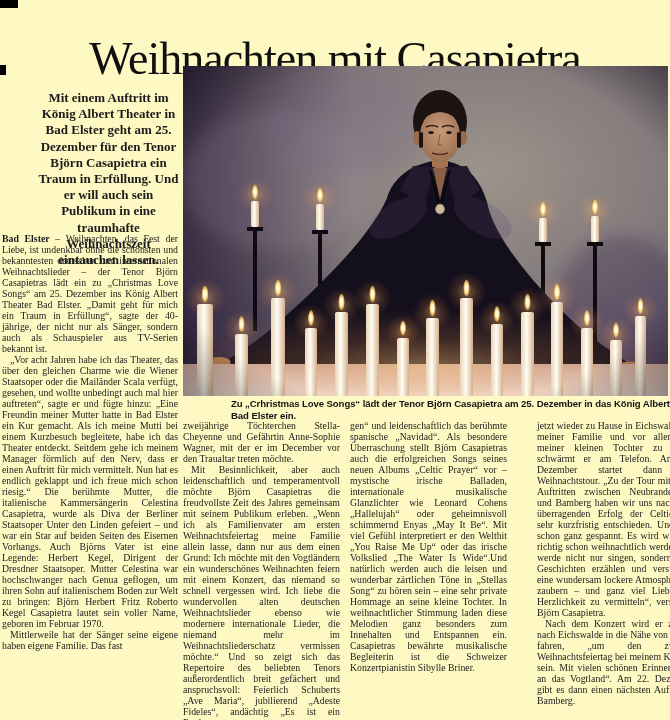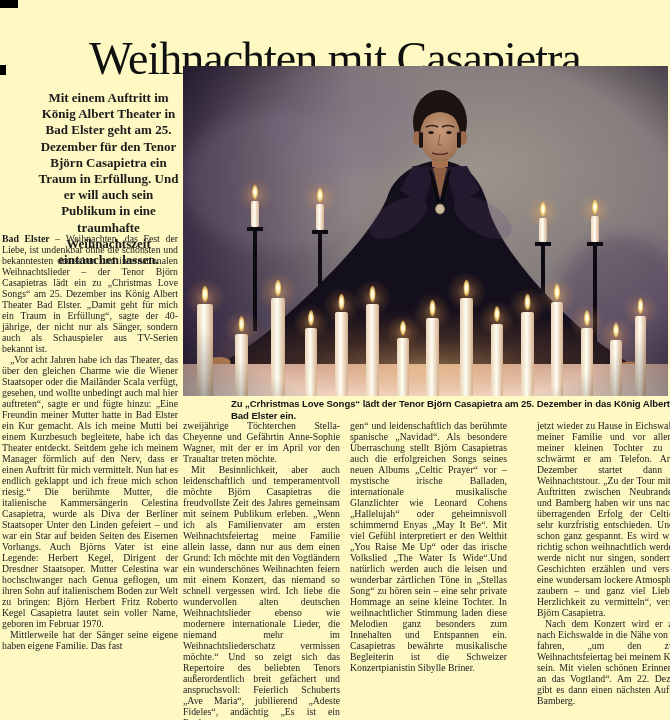--- a/index.html
+++ b/index.html
@@ -205,21 +205,21 @@
           <ellipse cx="457.5" cy="240" rx="3.1" ry="8.5" fill="url(#flame)"></ellipse>
       </g>
 
       <rect x="0" y="0" width="485" height="330" fill="url(#vignette)"></rect>
     </svg>
   </div>
 
   <div class="caption">Zu „Crhristmas Love Songs“ lädt der Tenor Björn Casapietra am 25. Dezember in das König Albert Theater Bad Elster ein.</div>
 
   <div class="body-col col-a">
-    <p>zweijährige Töchterchen Stella-Cheyenne und Gefährtin Anne-Sophie Wagner, mit der er im April vor den Traualtar treten möchte.</p>
+    <p>zweijährige Töchterchen Stella-Cheyenne und Gefährtin Anne-Sophie Wagner, mit der er im December vor den Traualtar treten möchte.</p>
     <p class="indent">Mit Besinnlichkeit, aber auch leidenschaftlich und temperamentvoll möchte Björn Casapietras die freudvollste Zeit des Jahres gemeinsam mit seinem Publikum erleben. „Wenn ich als Familienvater am ersten Weihnachtsfeiertag meine Familie allein lasse, dann nur aus dem einen Grund: Ich möchte mit den Vogtländern ein wunderschönes Weihnachten feiern mit einem Konzert, das niemand so schnell vergessen wird. Ich liebe die wundervollen alten deutschen Weihnachtslieder ebenso wie modernere internationale Lieder, die niemand mehr im Weihnachtsliederschatz vermissen möchte.“ Und so zeigt sich das Repertoire des beliebten Tenors außerordentlich breit gefächert und anspruchsvoll: Feierlich Schuberts „Ave Maria“, jubilierend „Adeste Fideles“, andächtig „Es ist ein Ros’entsprun-</p>
   </div>
 
   <div class="body-col col-b">
     <p>gen“ und leidenschaftlich das berühmte spanische „Navidad“. Als besondere Überraschung stellt Björn Casapietras auch die erfolgreichen Songs seines neuen Albums „Celtic Prayer“ vor – mystische irische Balladen, internationale musikalische Glanzlichter wie Leonard Cohens „Hallelujah“ oder geheimnisvoll schimmernd Enyas „May It Be“. Mit viel Gefühl interpretiert er den Welthit „You Raise Me Up“ oder das irische Volkslied „The Water Is Wide“.Und natürlich werden auch die leisen und wunderbar zärtlichen Töne in „Stellas Song“ zu hören sein – eine sehr private Hommage an seine kleine Tochter. In weihnachtlicher Stimmung laden diese Melodien ganz besonders zum Innehalten und Entspannen ein. Casapietras bewährte musikalische Begleiterin ist die Schweizer Konzertpianistin Sibylle Briner.</p>
   </div>
 
   <div class="body-col col-c">
     <p>jetzt wieder zu Hause in Eichswalde bei meiner Familie und vor allem bei meiner kleinen Tochter zu sein“, schwärmt er am Telefon. Am 18. Dezember startet dann die Weihnachtstour. „Zu der Tour mit sechs Auftritten zwischen Neubrandenburg und Bamberg haben wir uns nach dem überragenden Erfolg der Celtic-Tour sehr kurzfristig entschieden. Und sind schon ganz gespannt. Es wird wirklich richtig schon weihnachtlich werden, ich werde nicht nur singen, sondern auch Geschichten erzählen und versuchen, eine wundersam lockere Atmosphäre zu zaubern – und ganz viel Liebe und Herzlichkeit zu vermitteln“, versichert Björn Casapietra.</p>
     <p class="indent"><span>Nach dem Konzert wird er zurück nach Eichswalde in die Nähe von Berlin fahren, „um den zweiten Weihnachtsfeiertag bei meinem Kind zu sein. Mit vielen schönen Erinnerungen an das Vogtland“. Am 22. Dezember gibt es dann einen nächsten Auftritt in Bamberg.</span> <span class="author">M.T.</span></p>

